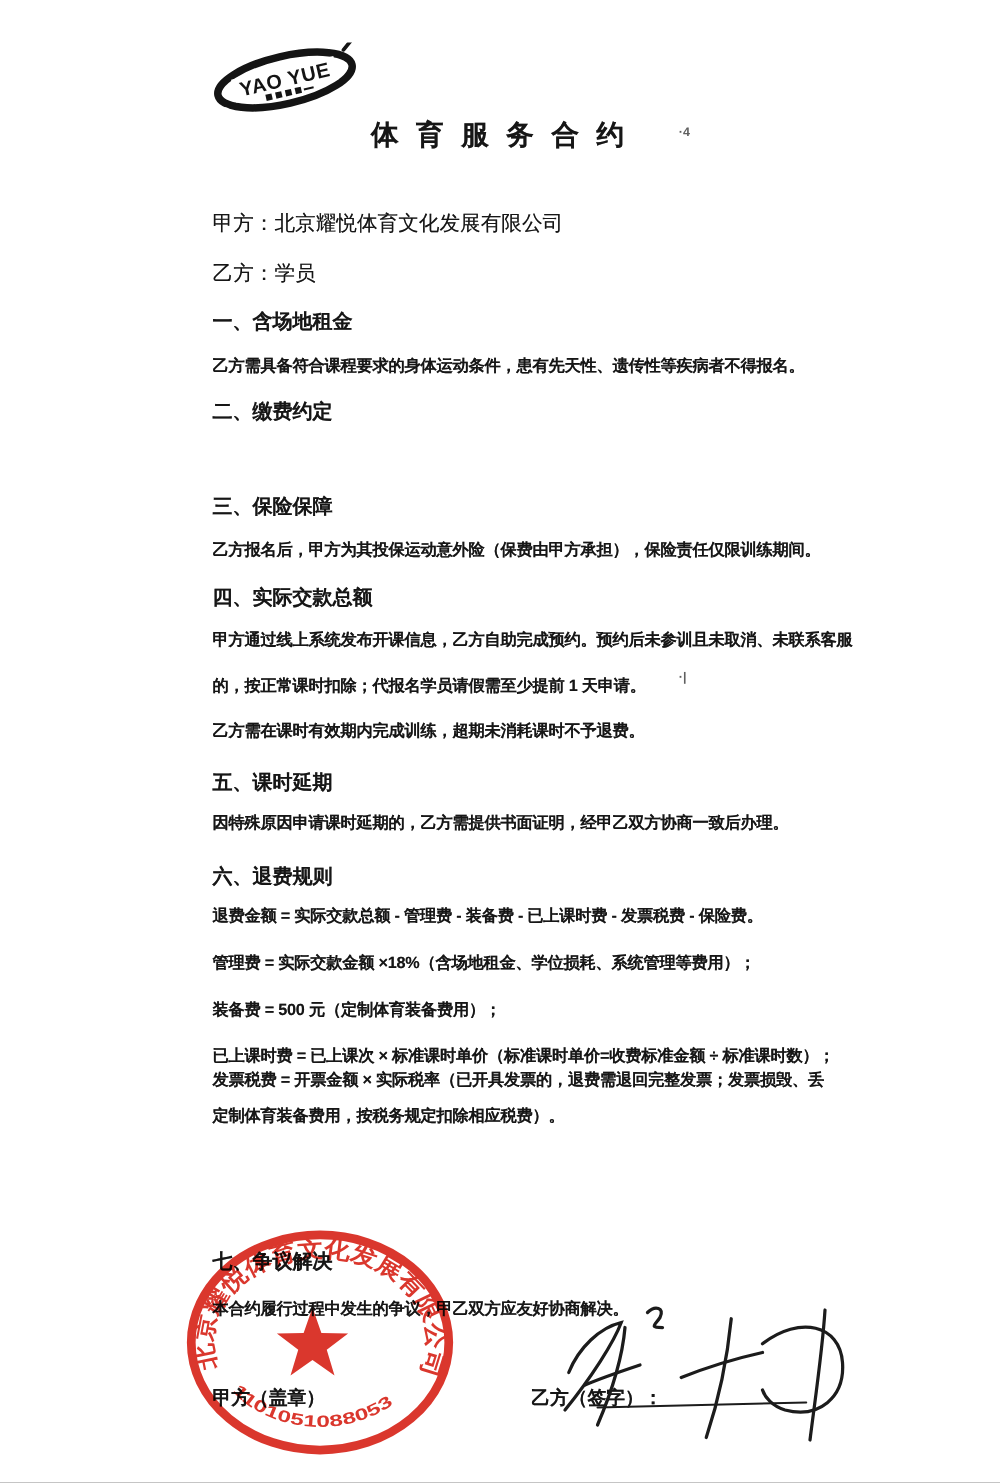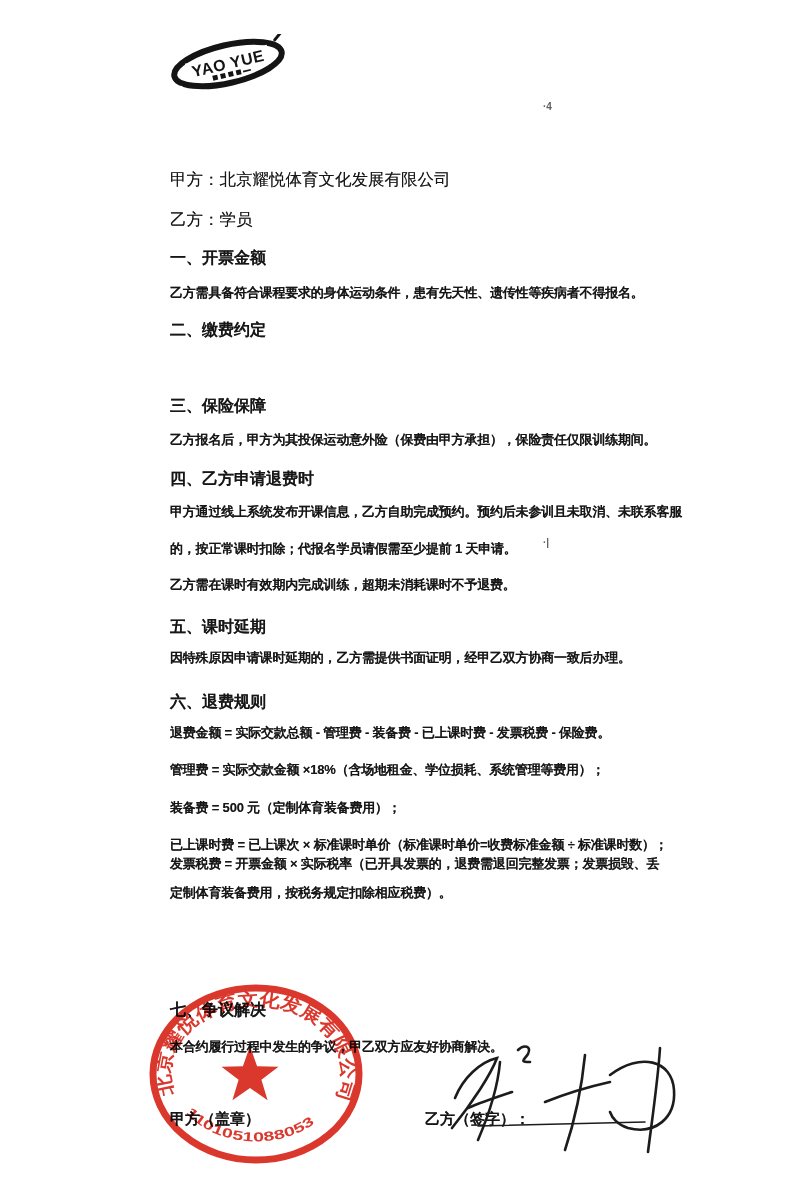--- a/index.html
+++ b/index.html
@@ -39,34 +39,35 @@
       <g fill="#141414">
         <rect x="44" y="38" width="5" height="5"></rect>
         <rect x="52" y="38" width="5" height="5"></rect>
         <rect x="60" y="38" width="5" height="5"></rect>
         <rect x="68" y="38" width="5" height="5"></rect>
         <rect x="75" y="40" width="8" height="1.6"></rect>
       </g>
     </g>
   </svg>
 
+  <div class="line title-line" style="top:95px">体 育 服 务 合 约</div>
   <span class="artifact" style="left:543px;top:101px">·4</span>
 
   <div class="line party" style="top:170px">甲方：北京耀悦体育文化发展有限公司</div>
   <div class="line party" style="top:210px">乙方：学员</div>
 
-  <div class="line h" style="top:249px">一、开票金额</div>
+  <div class="line h" style="top:249px">一、含场地租金</div>
   <div class="line p" style="top:286px">乙方需具备符合课程要求的身体运动条件，患有先天性、遗传性等疾病者不得报名。</div>
 
   <div class="line h" style="top:321px">二、缴费约定</div>
 
   <div class="line h" style="top:397px">三、保险保障</div>
   <div class="line p" style="top:433px">乙方报名后，甲方为其投保运动意外险（保费由甲方承担），保险责任仅限训练期间。</div>
 
-  <div class="line h" style="top:470px">四、乙方申请退费时</div>
+  <div class="line h" style="top:470px">四、实际交款总额</div>
   <div class="line p" style="top:505px">甲方通过线上系统发布开课信息，乙方自助完成预约。预约后未参训且未取消、未联系客服</div>
   <div class="line p" style="top:542px">的，按正常课时扣除；代报名学员请假需至少提前 1 天申请。</div>
   <span class="artifact" style="left:543px;top:537px">·|</span>
   <span class="artifact" style="left:480px;top:540px">.</span>
   <div class="line p" style="top:578px">乙方需在课时有效期内完成训练，超期未消耗课时不予退费。</div>
 
   <div class="line h" style="top:618px">五、课时延期</div>
   <div class="line p" style="top:651px">因特殊原因申请课时延期的，乙方需提供书面证明，经甲乙双方协商一致后办理。</div>
 
   <div class="line h" style="top:693px">六、退费规则</div>

